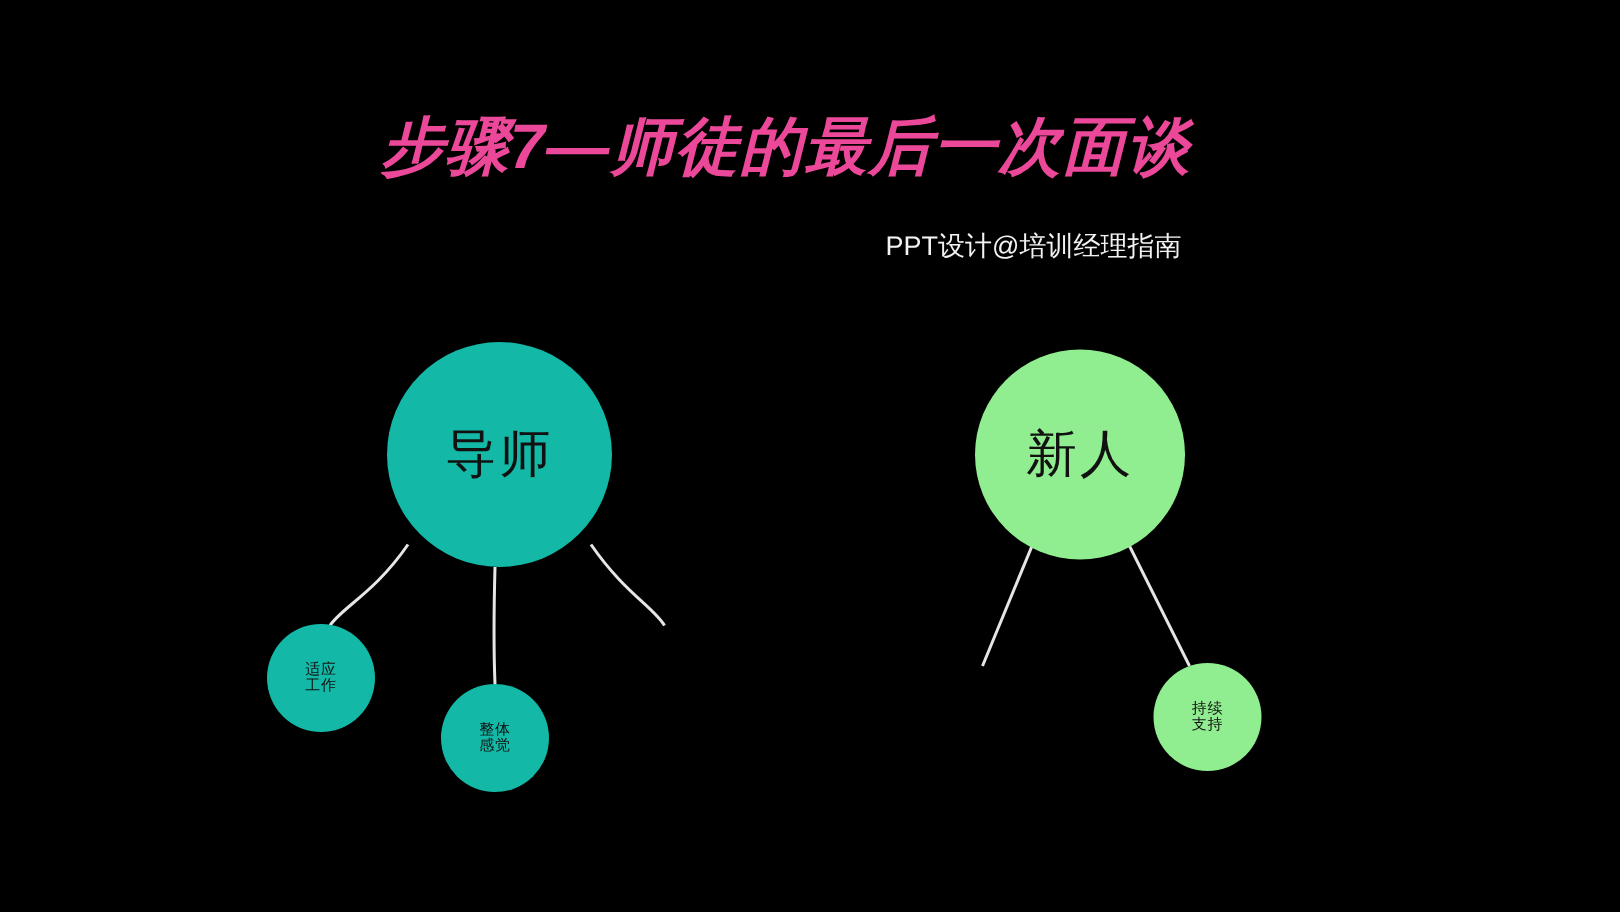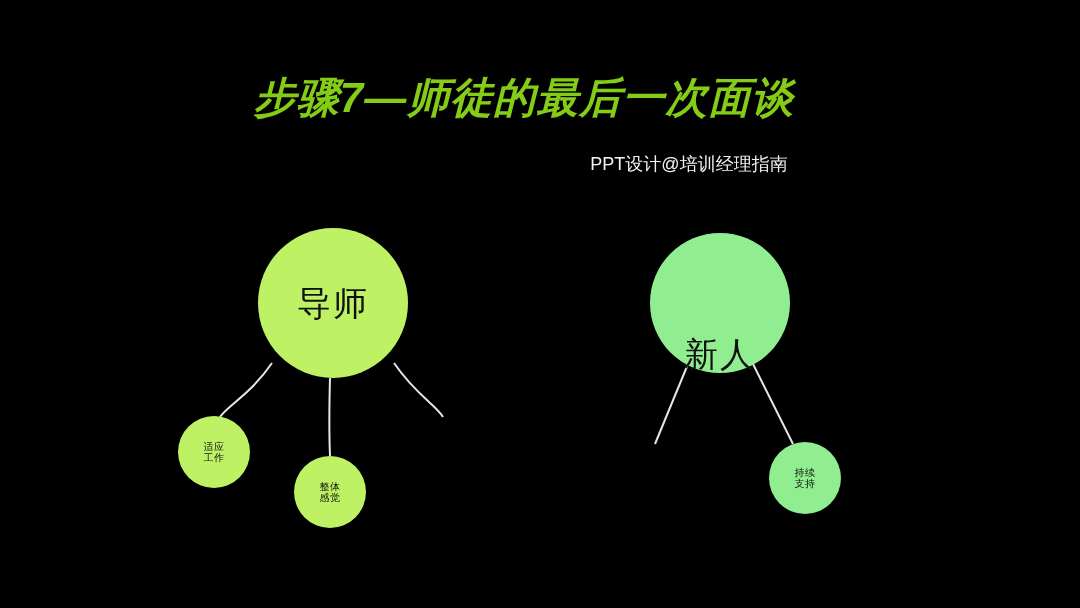--- a/index.html
+++ b/index.html
@@ -21,21 +21,21 @@
     background: #000000;
     overflow: hidden;
   }
   
   #title {
     position: absolute;
     left: 0;
     top: 72px;
     width: 1048px;
     text-align: center;
-    color: #84cc16;
+    color: #ec4899;
     font-size: 42px;
     font-weight: bold;
     font-style: italic;
     letter-spacing: 1px;
     line-height: 52px;
     white-space: nowrap;
   }
   #subtitle {
     position: absolute;
     left: 0;
@@ -68,21 +68,21 @@
     justify-content: center;
     text-align: center;
     box-sizing: border-box;
   }
   .node .label {
     display: block;
     line-height: 1.12;
     white-space: pre-line;
   }
   .node-white {
-    background: #bef264;
+    background: #14b8a6;
     color: #111111;
   }
   .node-green {
     background: #90ee90;
     color: #111111;
   }
   .root {
     font-size: 34px;
     font-weight: normal;
     letter-spacing: 2px;
@@ -119,21 +119,21 @@
     <span class="label">适应
 工作</span>
   </div>
 
   <div class="node node-white leaf" style="left:294px; top:456px; width:72px; height:72px;">
     <span class="label">整体
 感觉</span>
   </div>
 
 
-  <div class="node node-green root" style="left:650px; top:233px; width:140px; height:140px;align-items:flex-end;">
+  <div class="node node-green root" style="left:650px; top:233px; width:140px; height:140px;">
     <span class="label">新人</span>
   </div>
 
 
   <div class="node node-green leaf" style="left:769px; top:442px; width:72px; height:72px;">
     <span class="label">持续
 支持</span>
   </div>
 
 </div>

